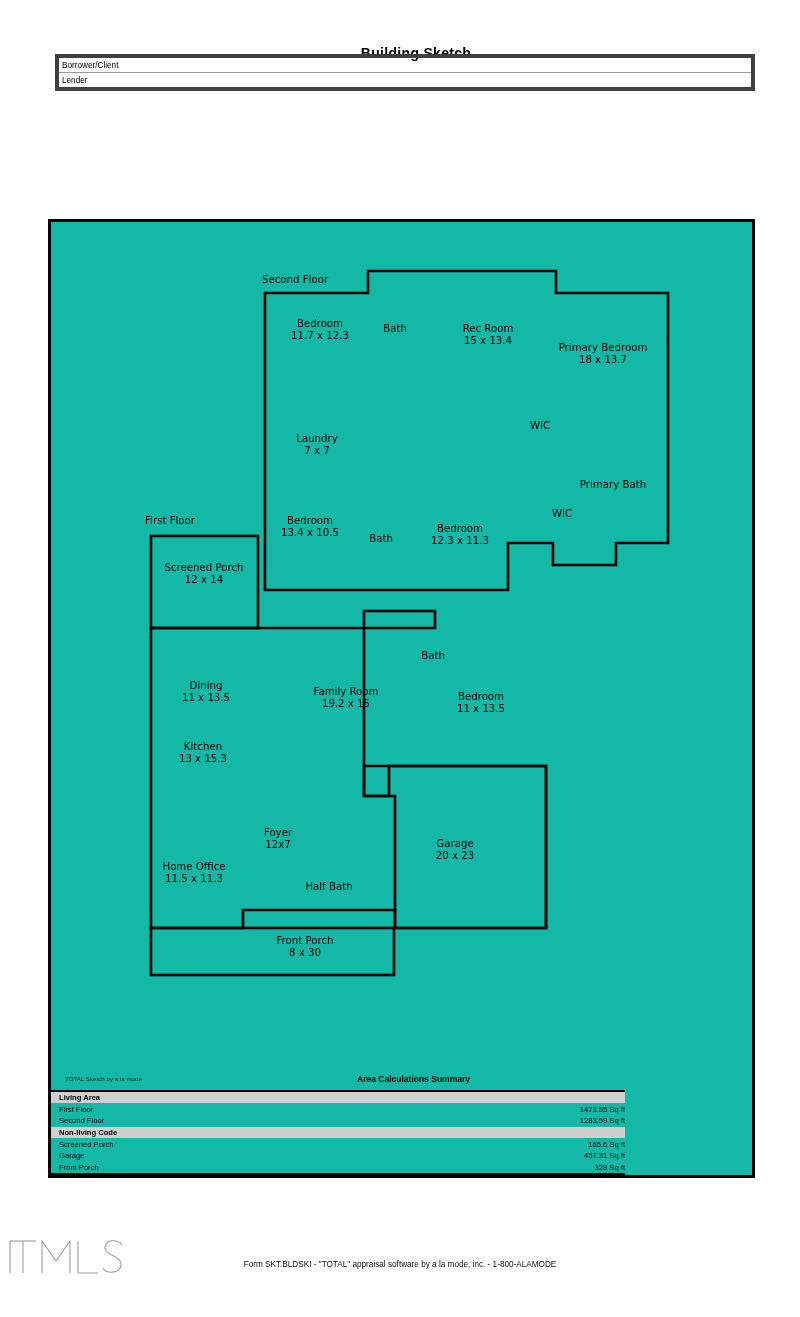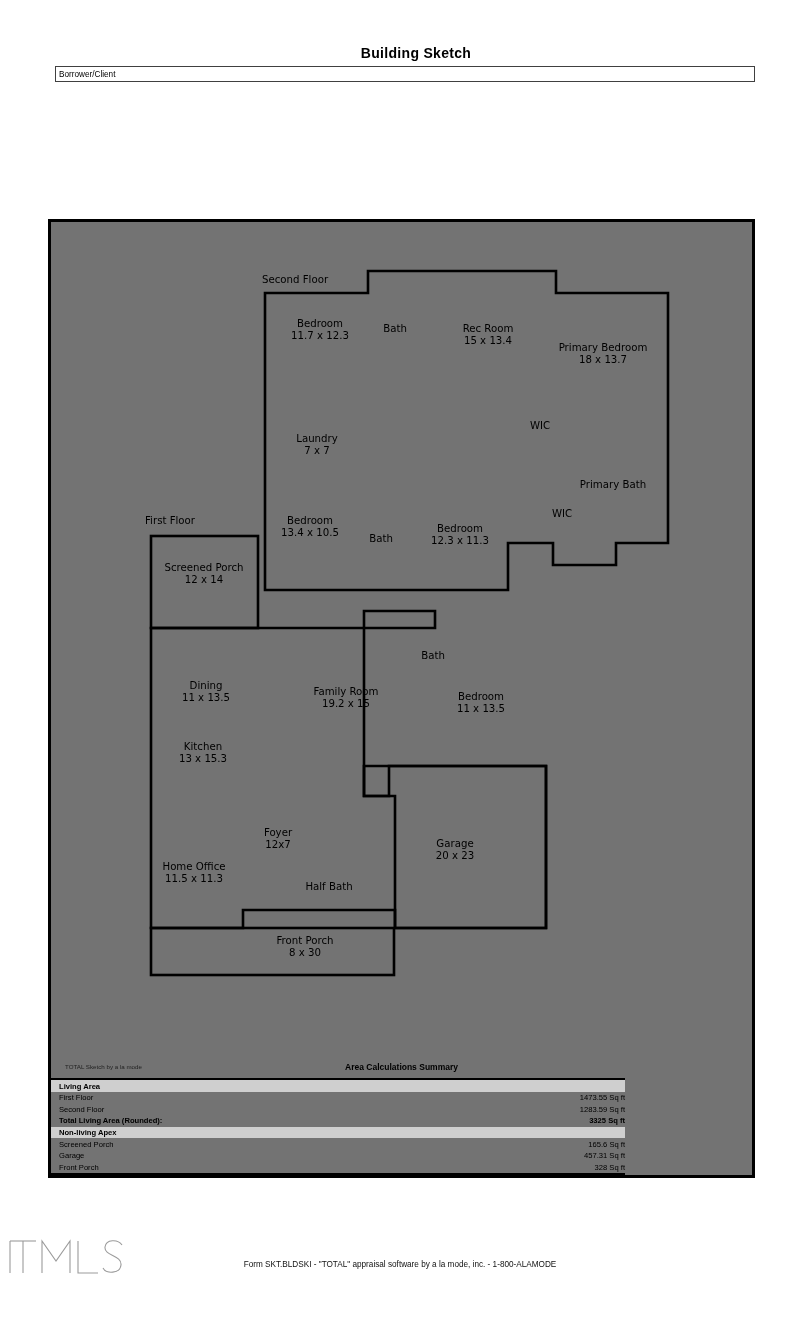--- a/index.html
+++ b/index.html
@@ -25,23 +25,23 @@
     text-align: center;
     font-size: 14px;
     font-weight: bold;
     letter-spacing: 0.3px;
   }
 
   
   .info-table {
     position: absolute;
     left: 55px;
-    top: 66px;
+    top: 54px;
     width: 700px;
-    border: 1px solid #404040;
+    border: 4px solid #404040;
     border-collapse: collapse;
     font-size: 8.2px;
   }
   .info-table td {
     border: 0;
     border-bottom: 1px solid #9a9a9a;
     padding: 0 0 0 3px;
     height: 14px;
     vertical-align: middle;
     white-space: nowrap;
@@ -56,21 +56,21 @@
 
   
   .sketch-frame {
     position: absolute;
     left: 48px;
     top: 219px;
     width: 707px;
     height: 959px;
     border: 3px solid #000;
     box-sizing: border-box;
-    background: #737373;
+    background: #14b8a6;
   }
   .sketch-svg {
     position: absolute;
     left: 0;
     top: 0;
     width: 701px;
     height: 953px;
     display: block;
   }
 
@@ -102,21 +102,21 @@
   }
   .calc-credit {
     position: absolute;
     left: 14px;
     top: 3px;
     font-size: 6.2px;
     color: #222;
   }
   .calc-title {
     position: absolute;
-    left: 0;
+    left: 12px;
     top: 2px;
     width: 701px;
     text-align: center;
     font-size: 8.5px;
     font-weight: bold;
   }
   .calc-table {
     width: 574px;
     border-collapse: collapse;
     border-top: 2.5px solid #000;
@@ -157,20 +157,24 @@
 </style>
 </head>
 <body>
 
 <div class="doc-title">Building Sketch</div>
 
 <table class="info-table">
   <tbody>
       <tr>
     <td class="info-label">Borrower/Client</td>
+    <td colspan="3" class="info-value"></td>
+  </tr>
+  <tr>
+    <td class="info-label">Lender</td>
     <td colspan="3" class="info-value"></td>
   </tr>
 </tbody>
   </table>
 
 <div class="sketch-frame">
 
   <svg class="sketch-svg" viewBox="0 0 701 953">
 
     <path class="outline" d="M 214,71 L 317,71 L 317,49 L 505,49 L 505,71 L 617,71
@@ -262,26 +266,22 @@
         <td colspan="2">Living Area</td>
       </tr>
       <tr>
         <td class="calc-name">First Floor</td>
         <td class="calc-val">1473.55 Sq ft</td>
       </tr>
       <tr>
         <td class="calc-name">Second Floor</td>
         <td class="calc-val">1283.59 Sq ft</td>
       </tr>
-      <tr class="total">
-        <td class="calc-name">Total Living Area (Rounded):</td>
-        <td class="calc-val">3325 Sq ft</td>
-      </tr>
       <tr class="section">
-        <td colspan="2">Non-living Apex</td>
+        <td colspan="2">Non-living Code</td>
       </tr>
       <tr>
         <td class="calc-name">Screened Porch</td>
         <td class="calc-val">165.6 Sq ft</td>
       </tr>
       <tr>
         <td class="calc-name">Garage</td>
         <td class="calc-val">457.31 Sq ft</td>
       </tr>
       <tr>

